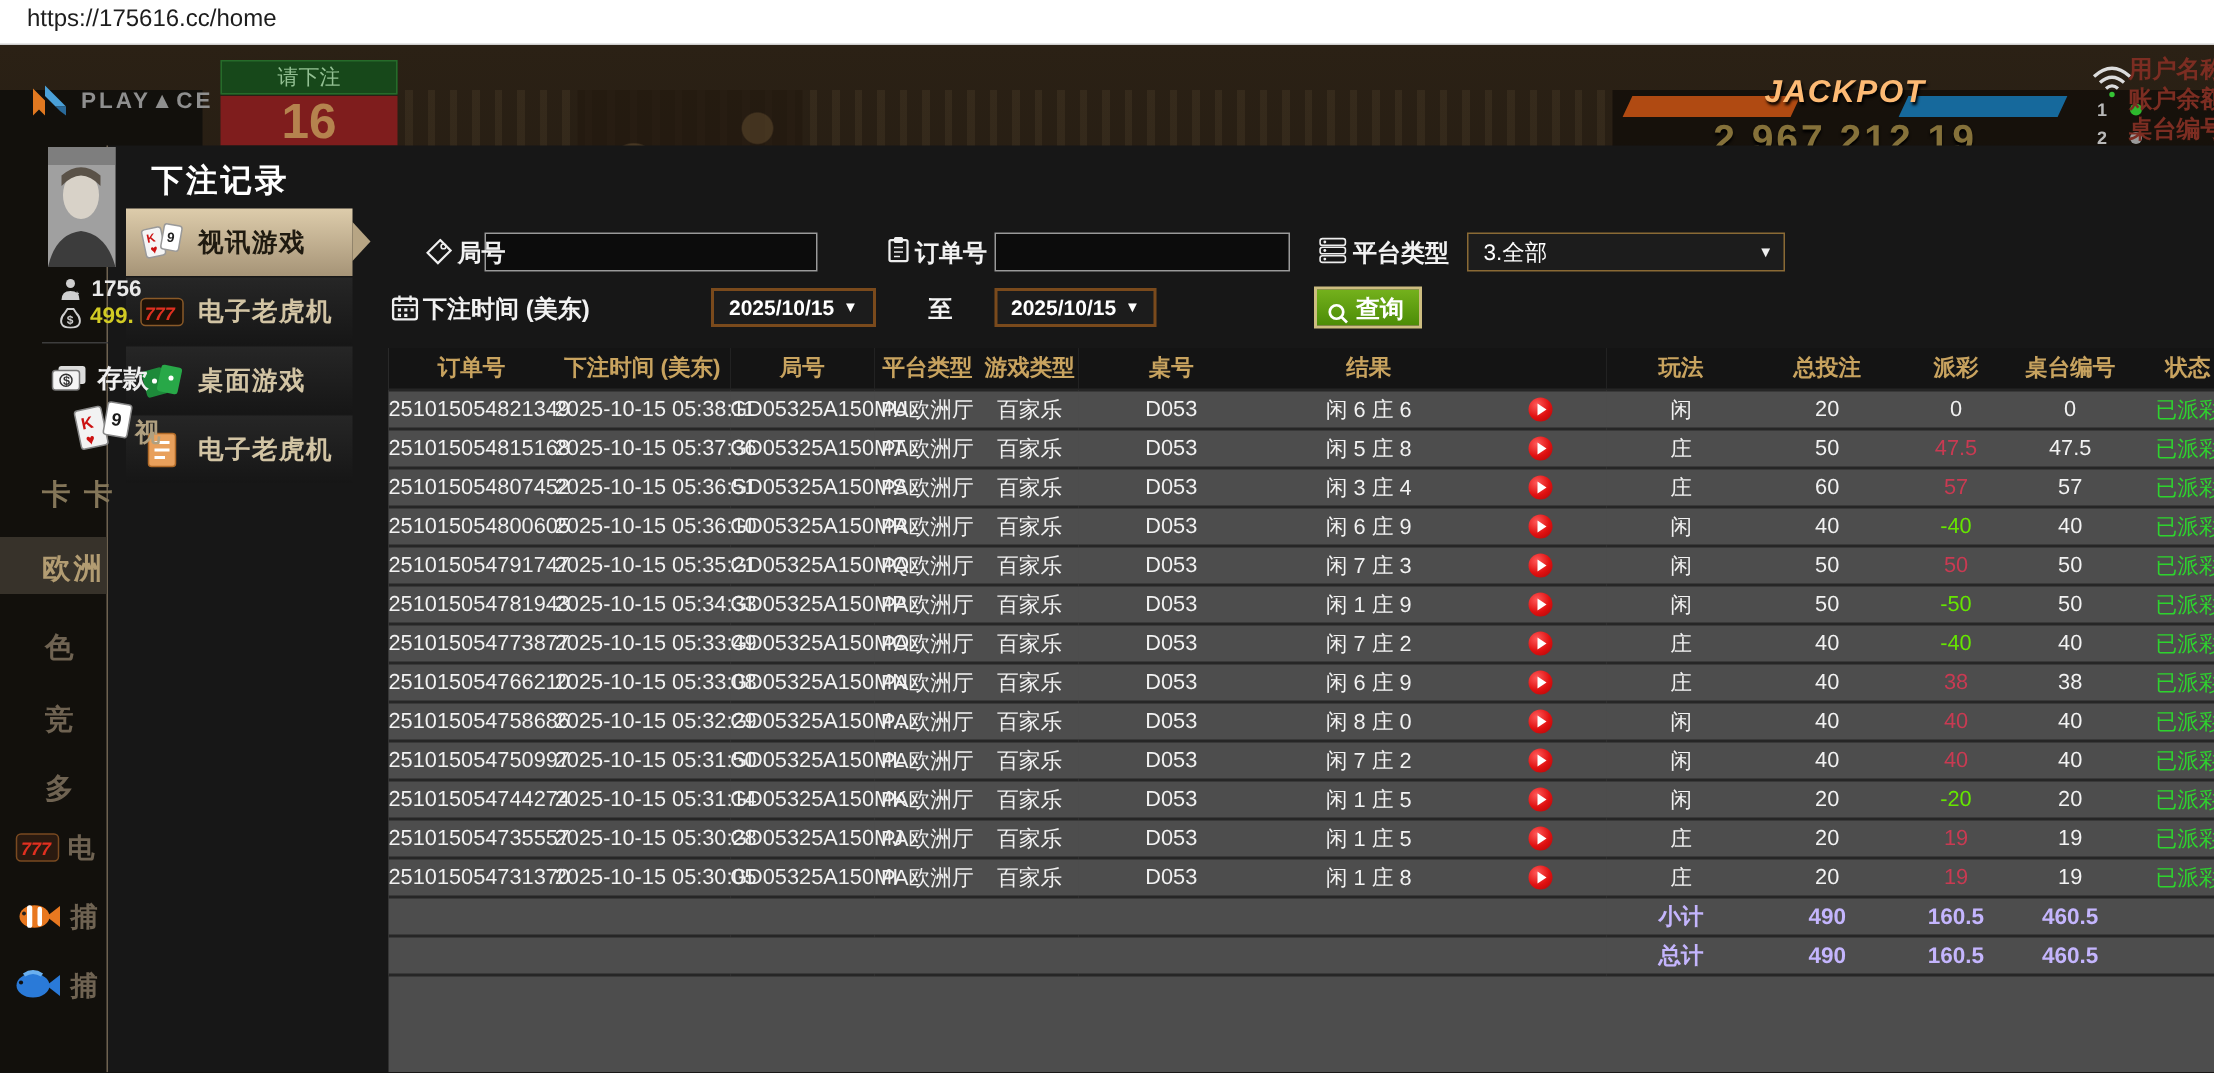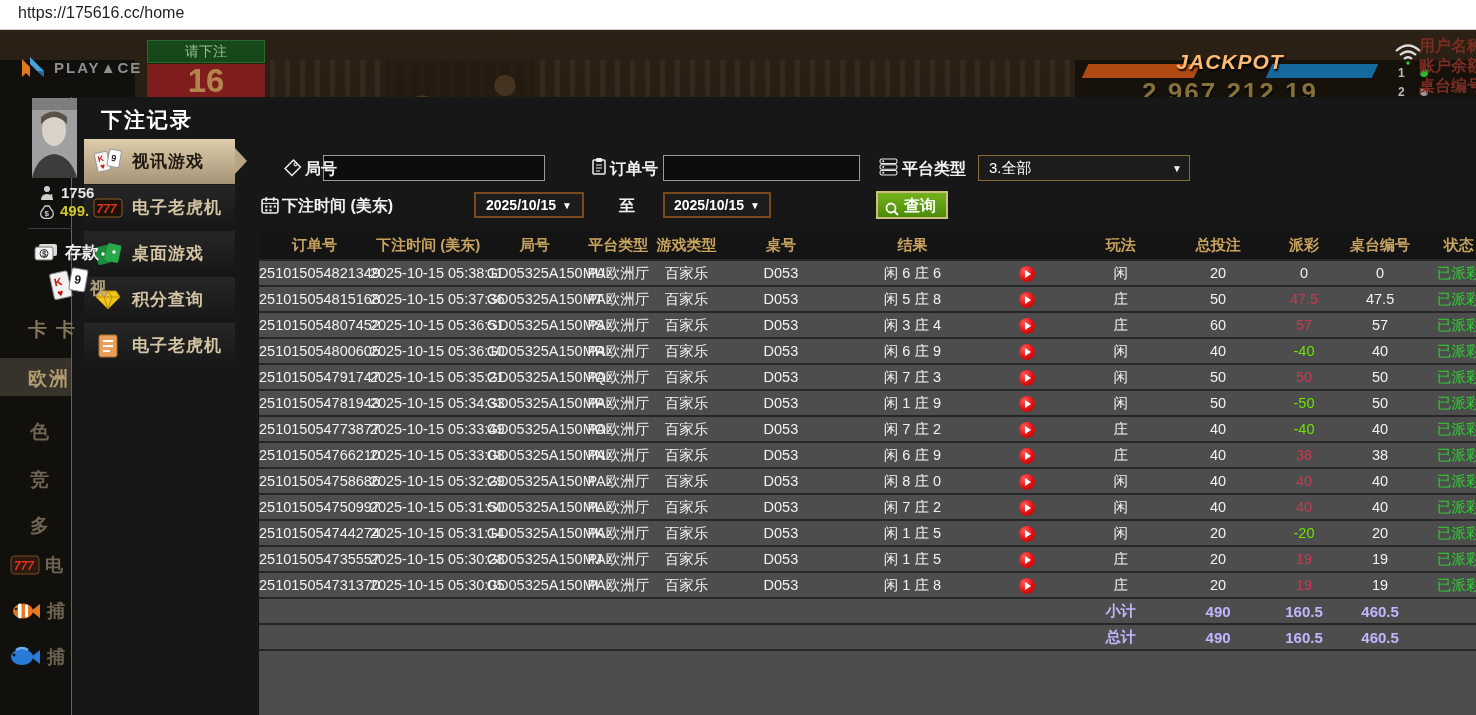--- a/index.html
+++ b/index.html
@@ -291,29 +291,20 @@
             <rect x="3" y="6" width="14" height="18" rx="2" fill="#1d8a3a" transform="rotate(-15 10 15)"></rect>
             <rect x="13" y="4" width="14" height="18" rx="2" fill="#28a848" transform="rotate(12 20 13)"></rect>
             <circle cx="10" cy="14" r="1.7" fill="#fff"></circle>
             <circle cx="21" cy="12" r="1.7" fill="#fff"></circle>
           </svg>
         </span>
         <span class="lbl">桌面游戏</span>
       </div>
       <div class="menu-item">
         <span class="mi-ico">
-          <svg width="26" height="22" viewBox="0 0 26 22">
-            <polygon points="5,2 21,2 25,8 13,20 1,8" fill="#f2c51d" stroke="#b8900a"></polygon>
-            <path d="M1,8 H25 M9,8 L13,20 L17,8 M9,8 L13,2 M17,8 L13,2" stroke="#b8900a" fill="none"></path>
-          </svg>
-        </span>
-        <span class="lbl">积分查询</span>
-      </div>
-      <div class="menu-item">
-        <span class="mi-ico">
           <svg width="22" height="24" viewBox="0 0 22 24">
             <rect x="2" y="1" width="18" height="22" rx="2" fill="#e8a05c" stroke="#b06a28"></rect>
             <line x1="6" y1="7" x2="16" y2="7" stroke="#fff" stroke-width="2"></line>
             <line x1="6" y1="12" x2="16" y2="12" stroke="#fff" stroke-width="2"></line>
             <line x1="6" y1="17" x2="13" y2="17" stroke="#fff" stroke-width="2"></line>
           </svg>
         </span>
         <span class="lbl">电子老虎机</span>
       </div>
     </div>

